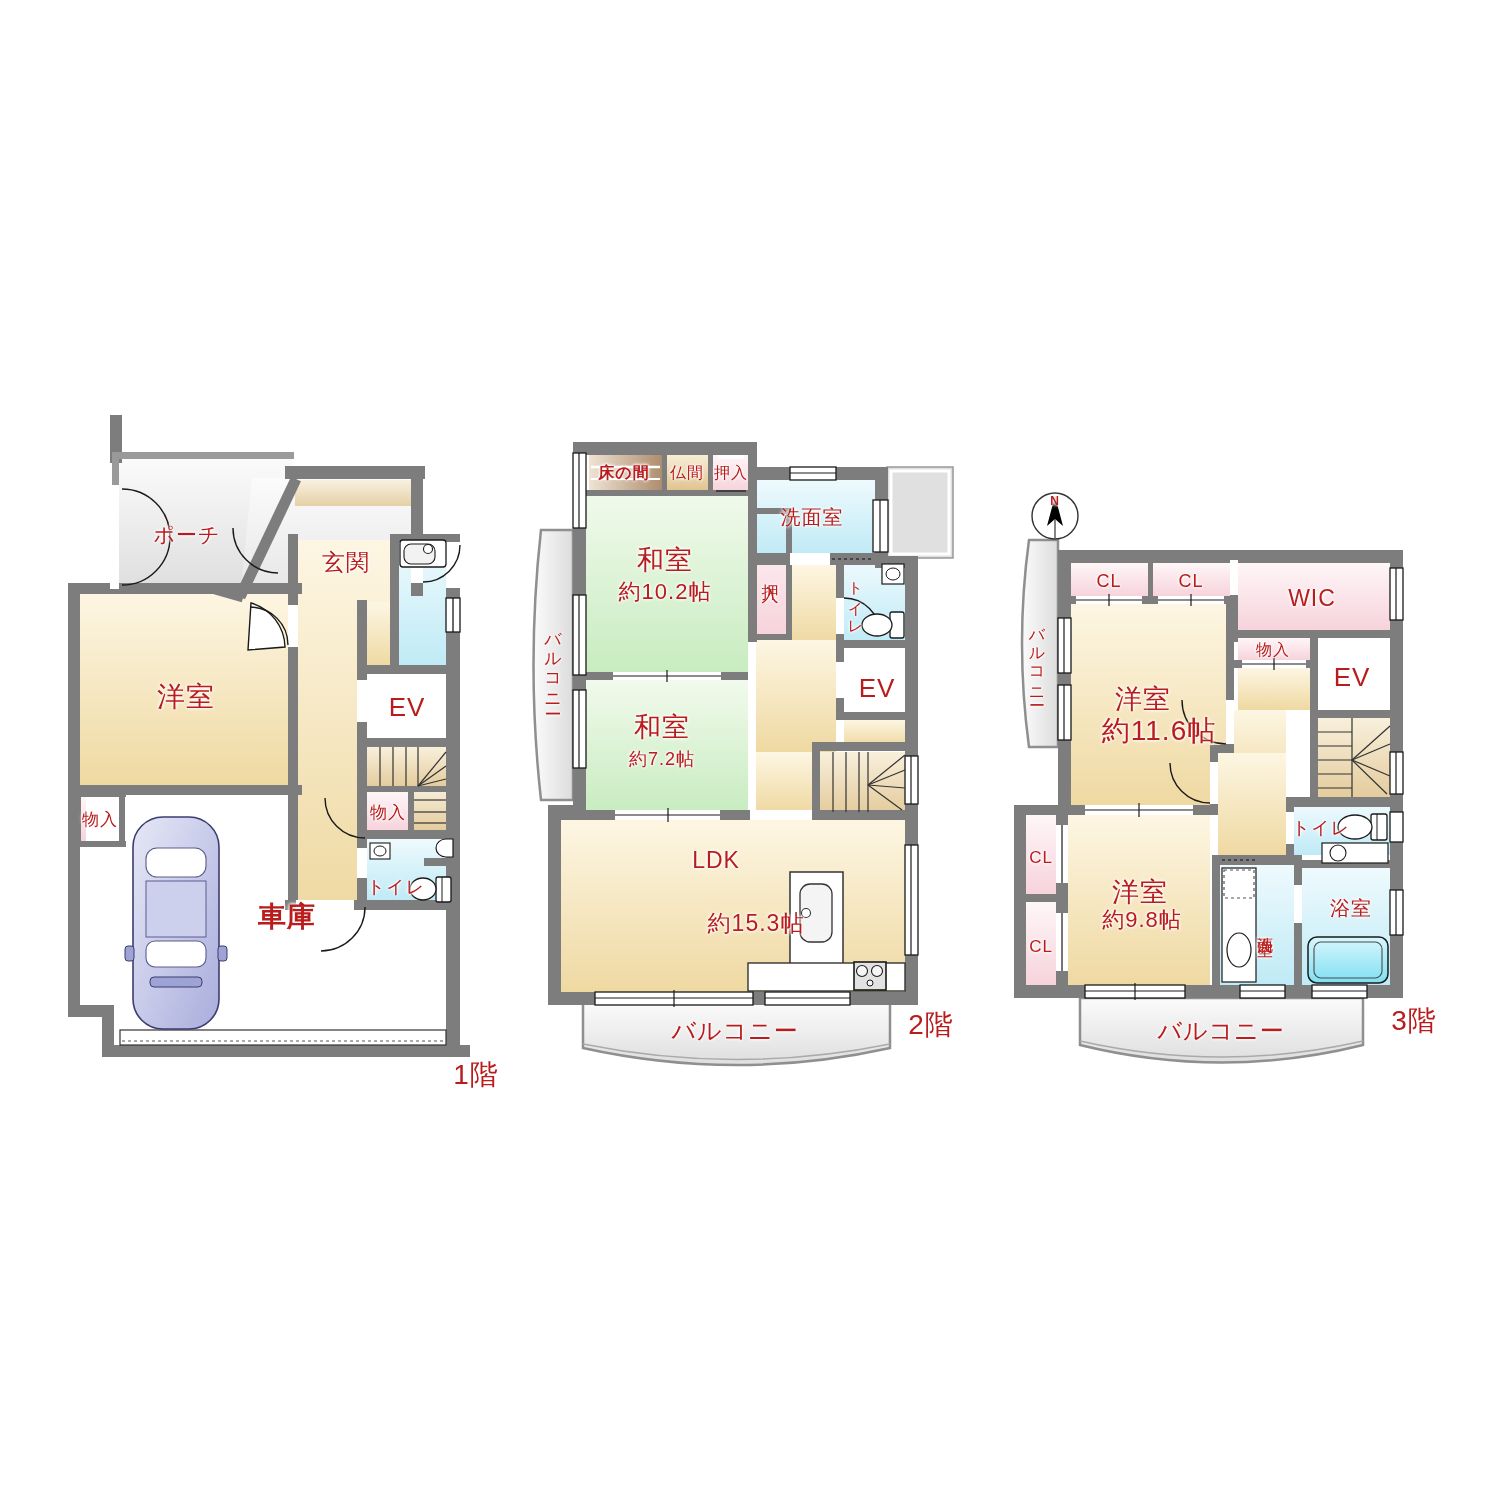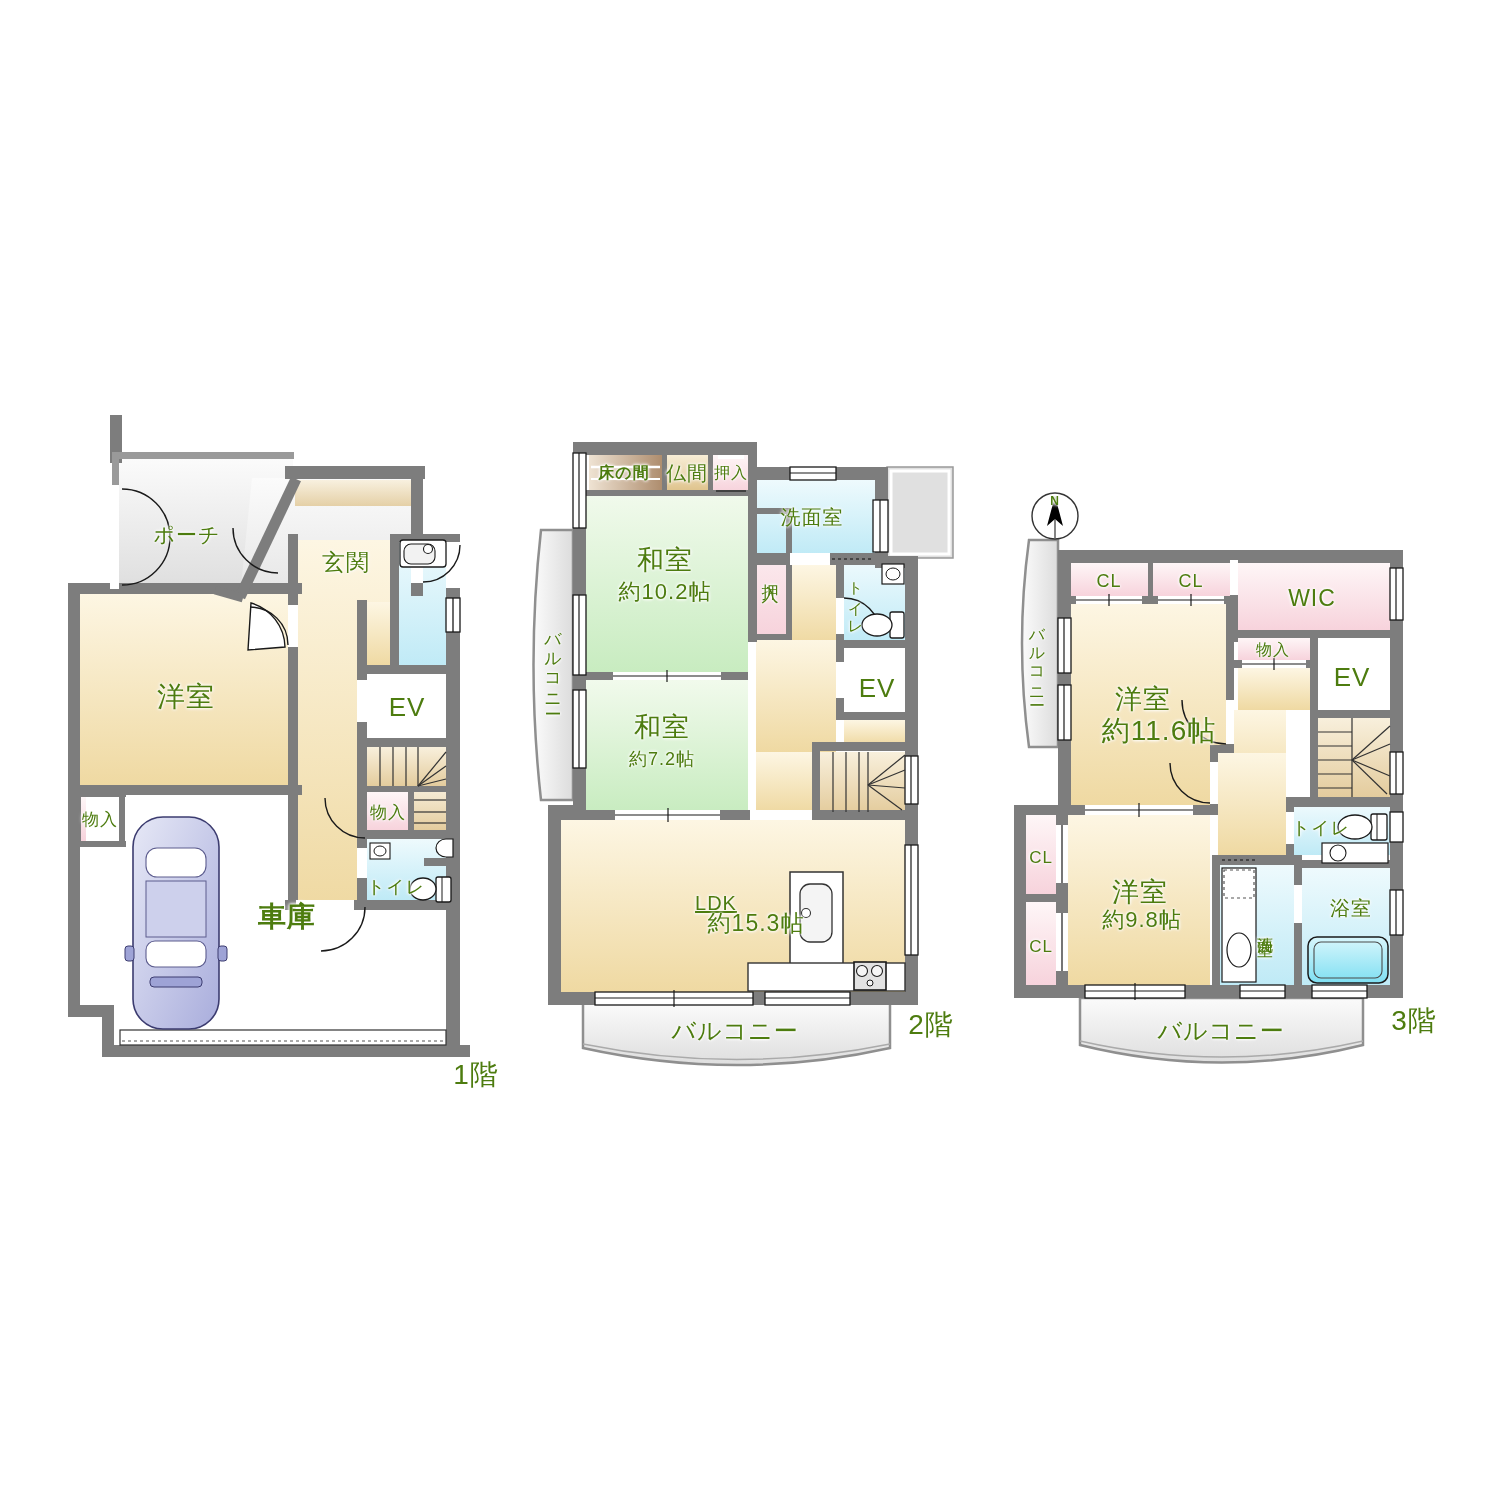--- a/index.html
+++ b/index.html
@@ -1,19 +1,19 @@
 <!DOCTYPE html>
 <html><head>
 <meta charset="utf-8">
 <style>
   html,body{margin:0;padding:0;background:#ffffff;}
   .stage{position:relative;width:1500px;height:1500px;background:#ffffff;overflow:hidden;
          font-family:"Liberation Sans","DejaVu Sans",sans-serif;}
   svg{position:absolute;left:0;top:0;}
-  .lbl{position:absolute;transform:translate(-50%,-50%);color:#4d7c0f;white-space:nowrap;
+  .lbl{position:absolute;transform:translate(-50%,-50%);color:#b91c1c;white-space:nowrap;
        font-family:"Liberation Sans","DejaVu Sans",sans-serif;font-weight:500;letter-spacing:1px;
        text-shadow:0 0 3px #fff,0 0 3px #fff,0 0 4px #fff;line-height:1;}
   .v{writing-mode:vertical-rl;text-orientation:upright;letter-spacing:2px;}
   .halo{font-weight:600;}
 </style>
 </head>
 <body>
 
 <div class="stage">
 <svg width="1500" height="1500" viewBox="0 0 1500 1500">
@@ -450,31 +450,31 @@
 <div class="lbl" style="left:346px;top:562px;font-size:23px;text-align:right;">玄関</div>
 <div class="lbl" style="left:186px;top:697px;font-size:28px;">洋室</div>
 <div class="lbl" style="left:407px;top:707px;font-size:26px;">EV</div>
 <div class="lbl" style="left:100px;top:819px;font-size:17px;">物入</div>
 <div class="lbl" style="left:388px;top:812px;font-size:17px;">物入</div>
 <div class="lbl" style="left:396px;top:887px;font-size:18px;">トイレ</div>
 <div class="lbl" style="left:287px;top:917px;font-size:28px;font-weight:bold;">車庫</div>
 <div class="lbl" style="left:476px;top:1075px;font-size:28px;">1階</div>
 
 <div class="lbl halo" style="left:624px;top:473px;font-size:16px;">床の間</div>
-<div class="lbl" style="left:687px;top:473px;font-size:20px;">仏間</div>
+<div class="lbl" style="left:687px;top:473px;font-size:16px;">仏間</div>
 <div class="lbl" style="left:731px;top:473px;font-size:16px;">押入</div>
 <div class="lbl" style="left:665px;top:560px;font-size:27px;">和室</div>
 <div class="lbl" style="left:665px;top:592px;font-size:22px;">約10.2帖</div>
 <div class="lbl v" style="left:770px;top:572px;font-size:17px;">押入</div>
 <div class="lbl" style="left:812px;top:517px;font-size:20px;">洗面室</div>
 <div class="lbl v" style="left:856px;top:600px;font-size:15px;">トイレ</div>
 <div class="lbl" style="left:877px;top:688px;font-size:26px;">EV</div>
 <div class="lbl" style="left:662px;top:727px;font-size:27px;">和室</div>
 <div class="lbl" style="left:662px;top:759px;font-size:18px;">約7.2帖</div>
-<div class="lbl" style="left:716px;top:903px;font-size:20px;text-decoration:underline;">LDK</div>
+<div class="lbl" style="left:716px;top:860px;font-size:23px;">LDK</div>
 <div class="lbl" style="left:716px;top:923px;font-size:23px;margin-left:40px;">約15.3帖</div>
 <div class="lbl v" style="left:553px;top:663px;font-size:17px;">バルコニー</div>
 <div class="lbl" style="left:735px;top:1031px;font-size:24px;">バルコニー</div>
 <div class="lbl" style="left:931px;top:1025px;font-size:28px;">2階</div>
 
 <div class="lbl" style="left:1055px;top:501px;font-size:12px;font-weight:700;">N</div>
 <div class="lbl" style="left:1109px;top:581px;font-size:18px;">CL</div>
 <div class="lbl" style="left:1191px;top:581px;font-size:18px;">CL</div>
 <div class="lbl" style="left:1312px;top:598px;font-size:23px;">WIC</div>
 <div class="lbl" style="left:1273px;top:650px;font-size:16px;">物入</div>

